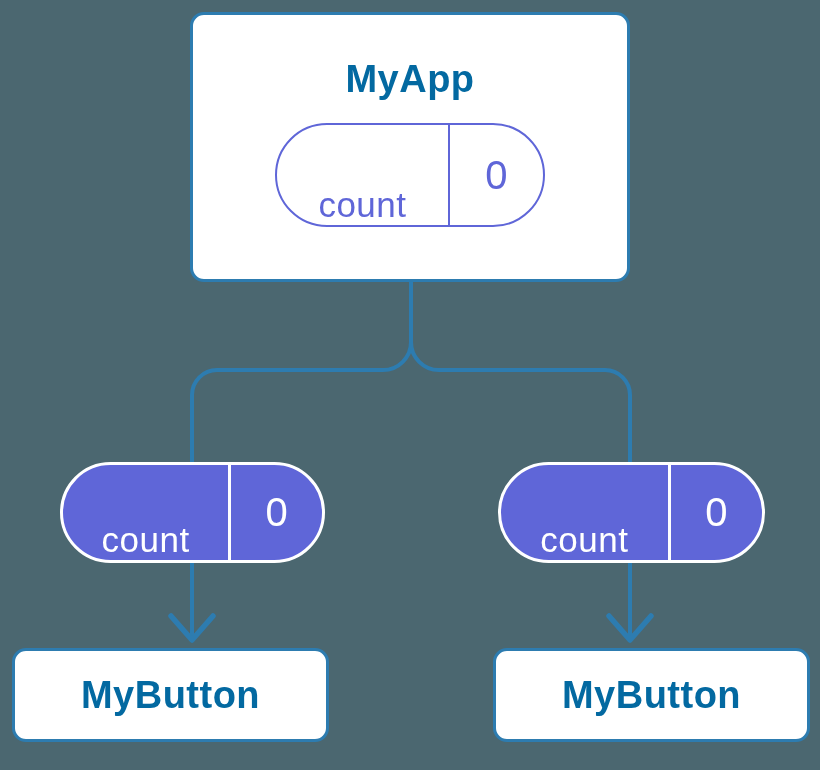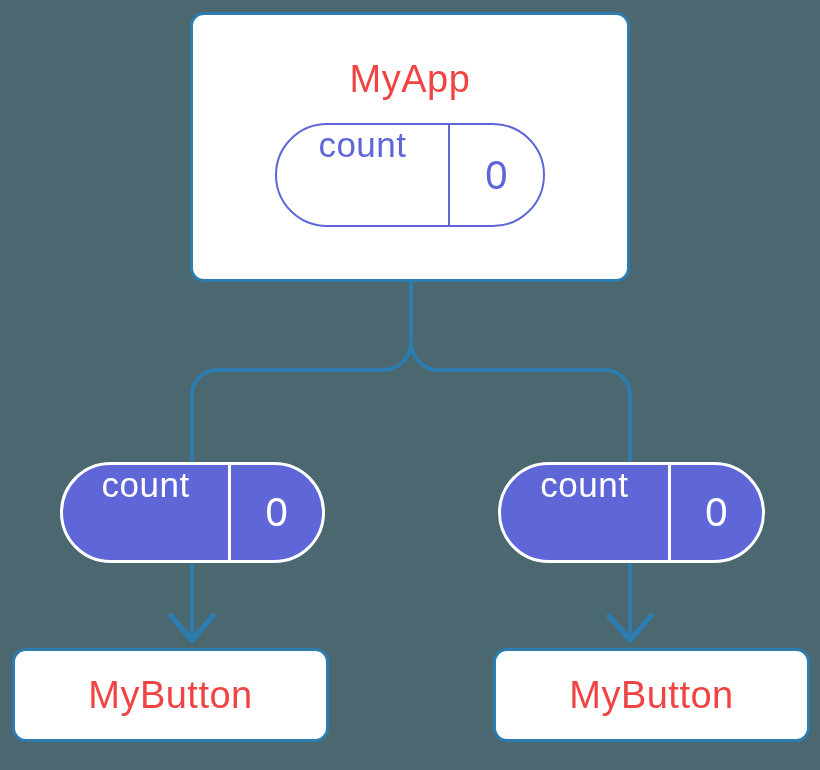--- a/index.html
+++ b/index.html
@@ -23,23 +23,23 @@
   }
   .card {
     position: absolute;
     background: #ffffff;
     border: 3px solid #2d7cb0;
     border-radius: 14px;
     box-sizing: border-box;
     z-index: 2;
   }
   .card-title {
-    color: #ef4444;
+    color: #0369a1;
     font-size: 38px;
-    font-weight: 400;
+    font-weight: 700;
     letter-spacing: 0.5px;
     white-space: nowrap;
   }
   .card.root {
     left: 190px;
     top: 12px;
     width: 440px;
     height: 270px;
     display: flex;
     flex-direction: column;
@@ -52,21 +52,21 @@
   .pill {
     display: flex;
     box-sizing: border-box;
     border-radius: 60px;
     overflow: hidden;
   }
   .pill .label-cell {
     width: 65%;
     height: 100%;
     display: flex;
-    align-items: flex-start;
+    align-items: flex-end;
     justify-content: center;
     box-sizing: border-box;
   }
   .pill .value-cell {
     flex: 1;
     height: 100%;
     display: flex;
     align-items: center;
     justify-content: center;
   }

